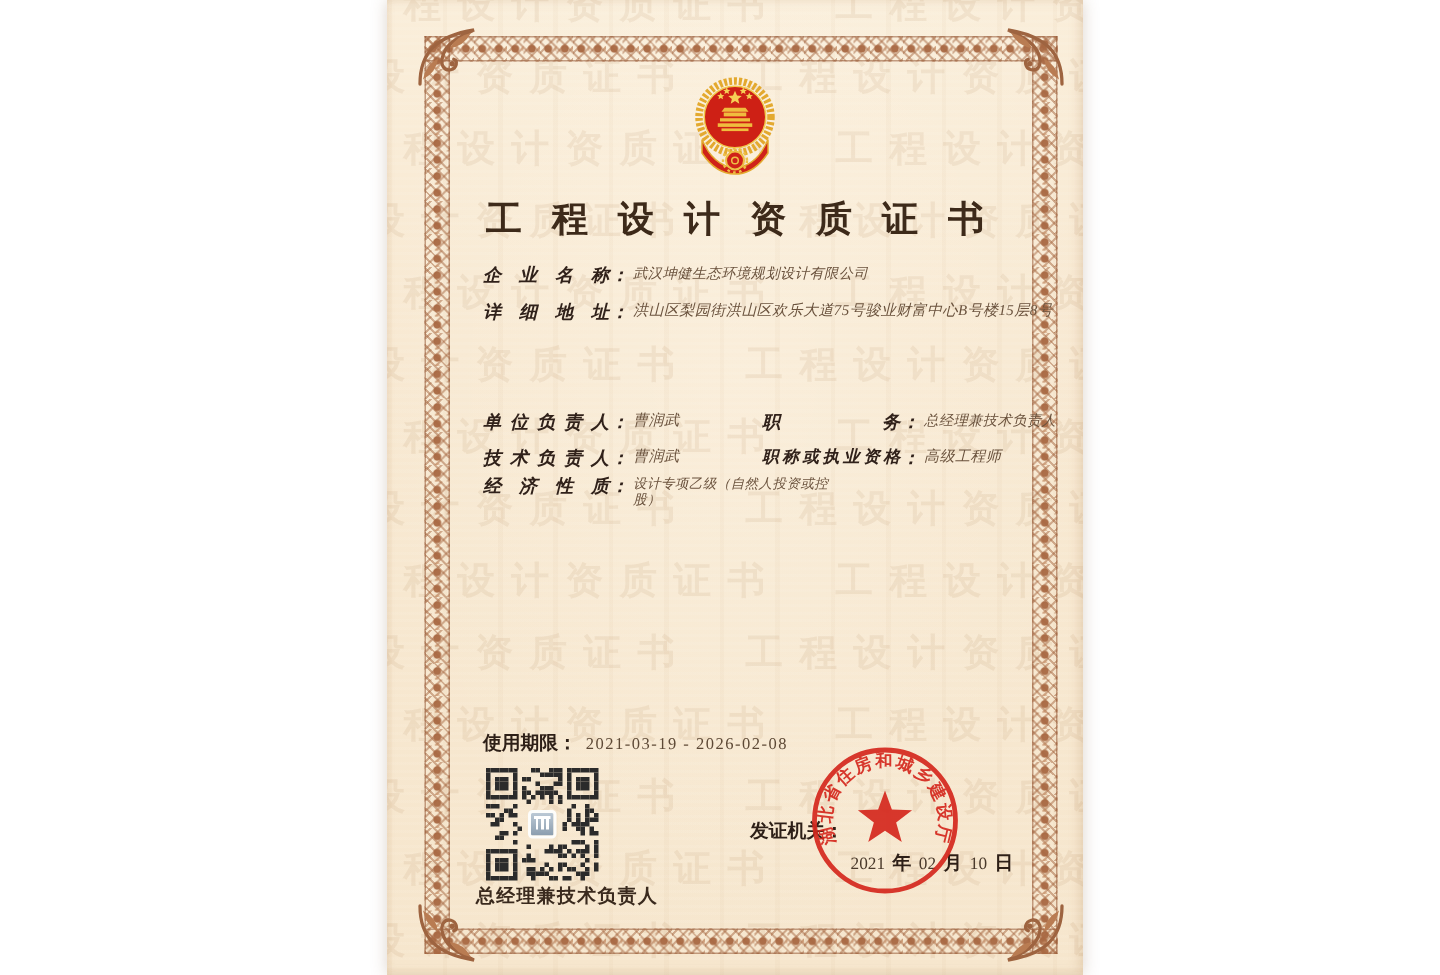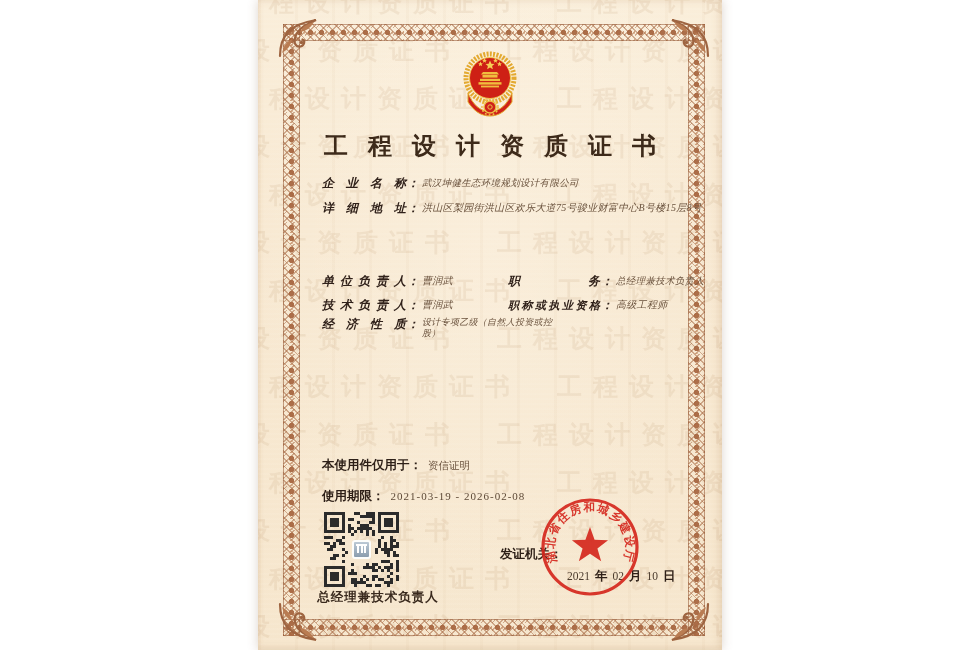--- a/index.html
+++ b/index.html
@@ -177,23 +177,20 @@
         <span class="pair-r">
           <span class="lab sm">职称或执业资格</span><span class="col">：</span><span class="val md">高级工程师</span>
         </span>
       </div>
 
       <div class="row" style="top:317px">
         <span class="lab">经 济 性 质</span><span class="col">：</span><span class="val val-wrap">设计专项乙级（自然人投资或控股）</span>
       </div>
 
 
-      <div class="usage" style="top:455px">
-        <span class="ulab">本使用件仅用于</span><span class="ulab">：</span><span class="uval">资信证明</span>
-      </div>
 
       <div class="usage" style="top:486px">
         <span class="ulab">使用期限</span><span class="ulab">：</span><span class="uval num">2021-03-19 - 2026-02-08</span>
       </div>
 
       <div class="qr" id="qr">
         <div class="qr-logo">
             <u></u>
             <i></i>
           </div>

